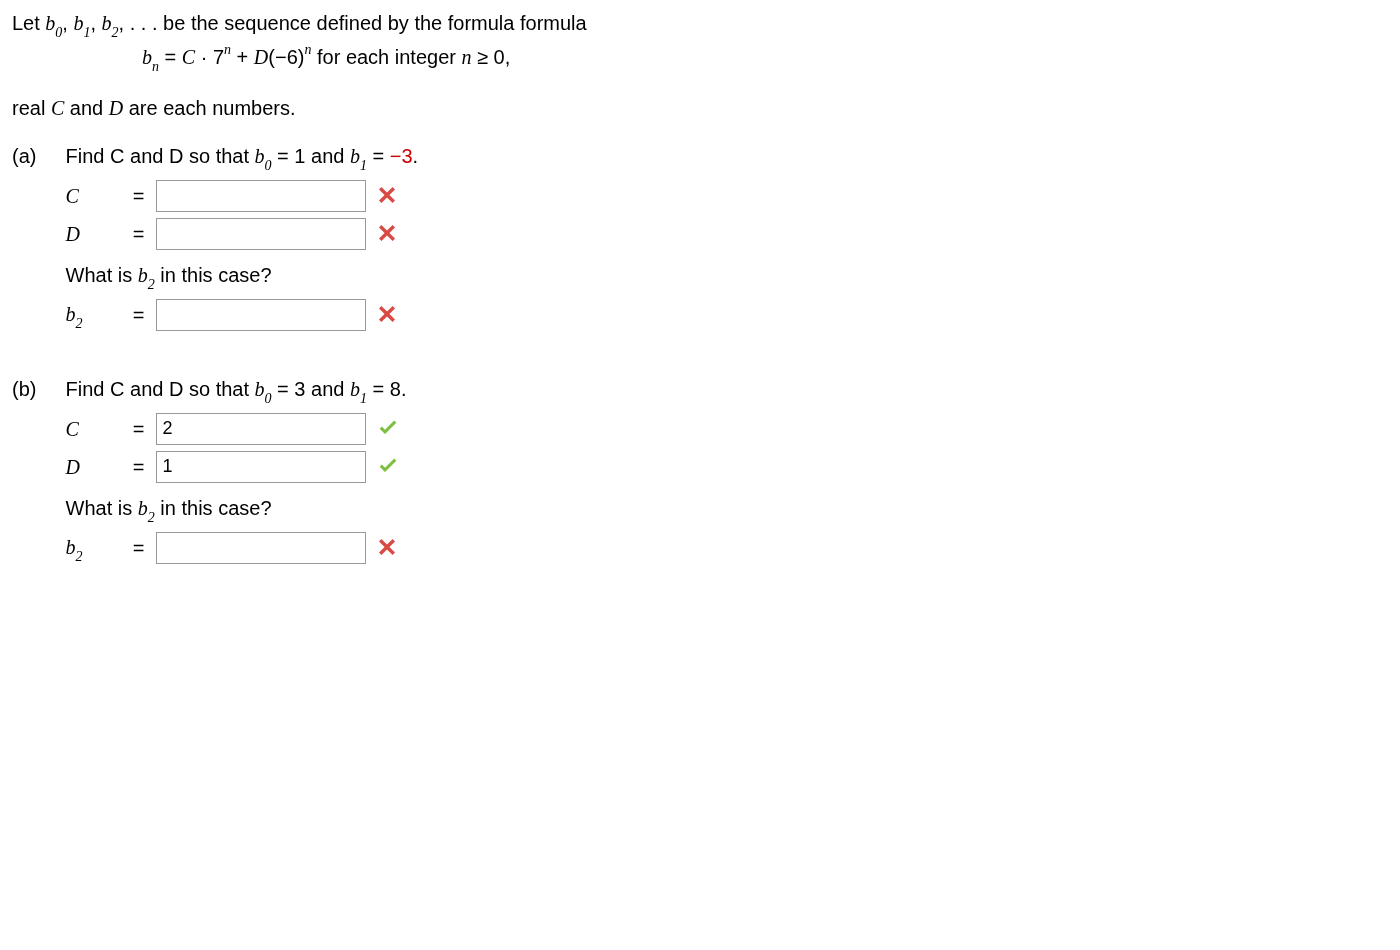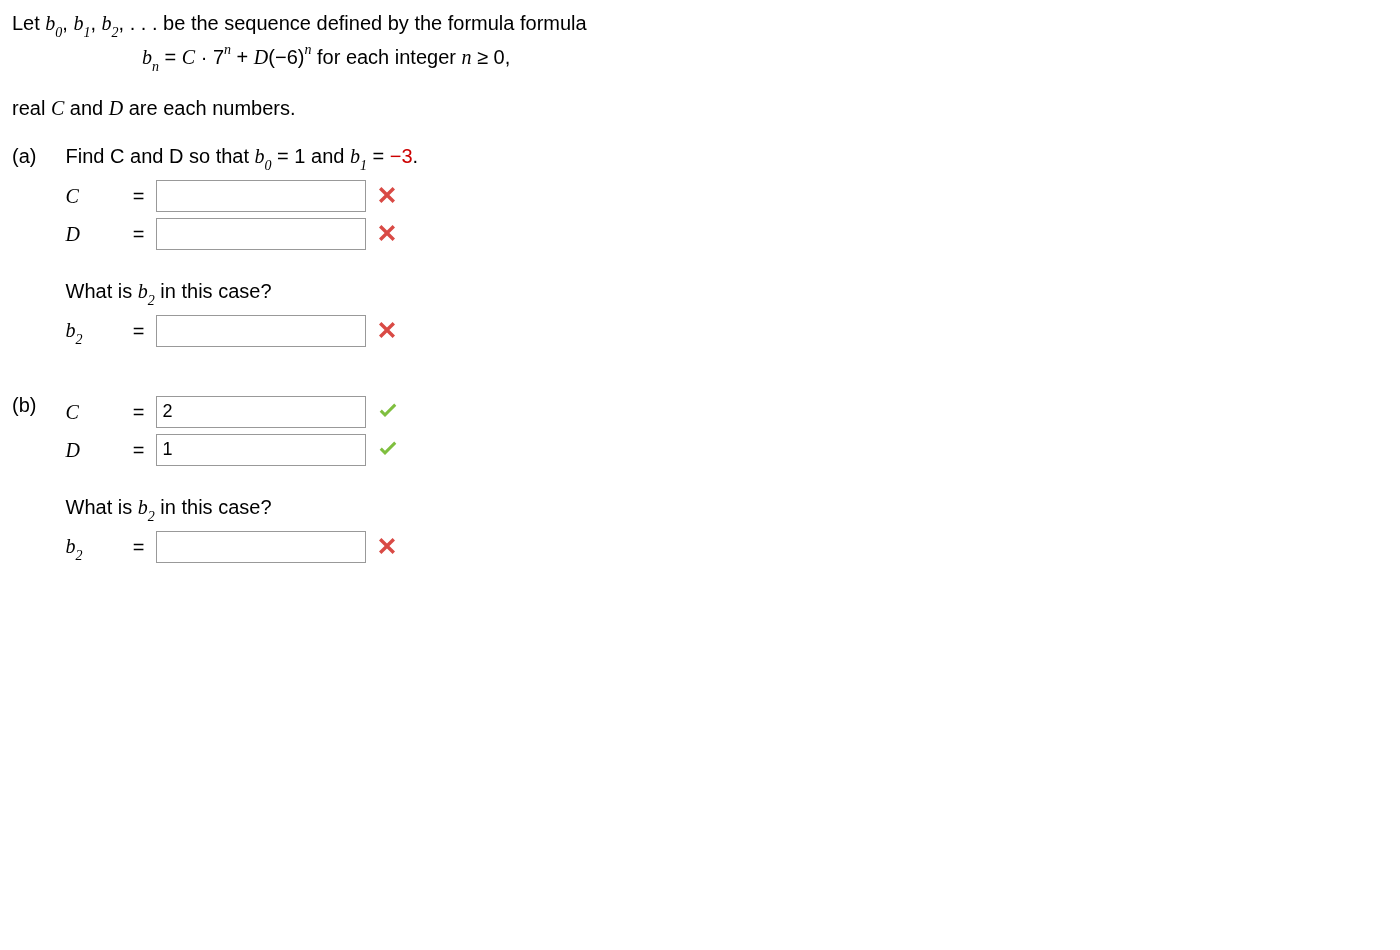--- a/index.html
+++ b/index.html
@@ -26,21 +26,21 @@
     height: 32px;
     border: 1px solid #999;
     font-size: 18px;
     padding: 2px 6px;
     font-family: Verdana, Geneva, sans-serif;
     box-sizing: border-box;
   }
   .status-icon { margin-left: 10px; display:inline-flex; align-items:center;}
   .status-icon svg { width: 24px; height: 24px; }
   .neg { color: #cc0000; }
-  .sp { margin-top: 26px; }
+  .sp { margin-top: 10px; }
   .section { margin-top: 18px; }
   .b2label { width: 56px; }
 </style>
 </head>
 <body>
 
 <div>
   <span>Let </span><span class="math-i"><span>b</span><span class="sub">0</span></span>,
   <span class="math-i"><span>b</span><span class="sub">1</span></span>,
   <span class="math-i"><span>b</span><span class="sub">2</span></span><span>, . . .</span><span> be the sequence defined by the formula formula</span>
@@ -96,20 +96,23 @@
             <path fill="#d94a45" d="M19 5.4 13.4 11 19 16.6 16.6 19 11 13.4 5.4 19 3 16.6 8.6 11 3 5.4 5.4 3 11 8.6 16.6 3z"></path>
           </svg>
       </span>
     </div>
   </span>
 </div>
 
 <div class="section" style="margin-top:36px">
   <span class="part-label">(b)</span>
   <span class="part-body">
+    <div>
+      <span>Find C and D so that </span><span class="math-i"><span>b</span><span class="sub">0</span></span><span> = 3 and </span><span class="math-i"><span>b</span><span class="sub">1</span></span> = <span>8</span><span>.</span>
+    </div>
 
     <div class="row">
       <span class="label-col math-i">C</span>
       <span class="eq-col">=</span>
       <input class="input-box" value="2" style="">
       <span class="status-icon">
         <svg viewBox="0 0 24 24">
             <path fill="#7fbf3f" d="M20.3 5.7 9 17 3.7 11.7l2.1-2.1L9 12.8l9.2-9.2z"></path>
           </svg>
       </span>

